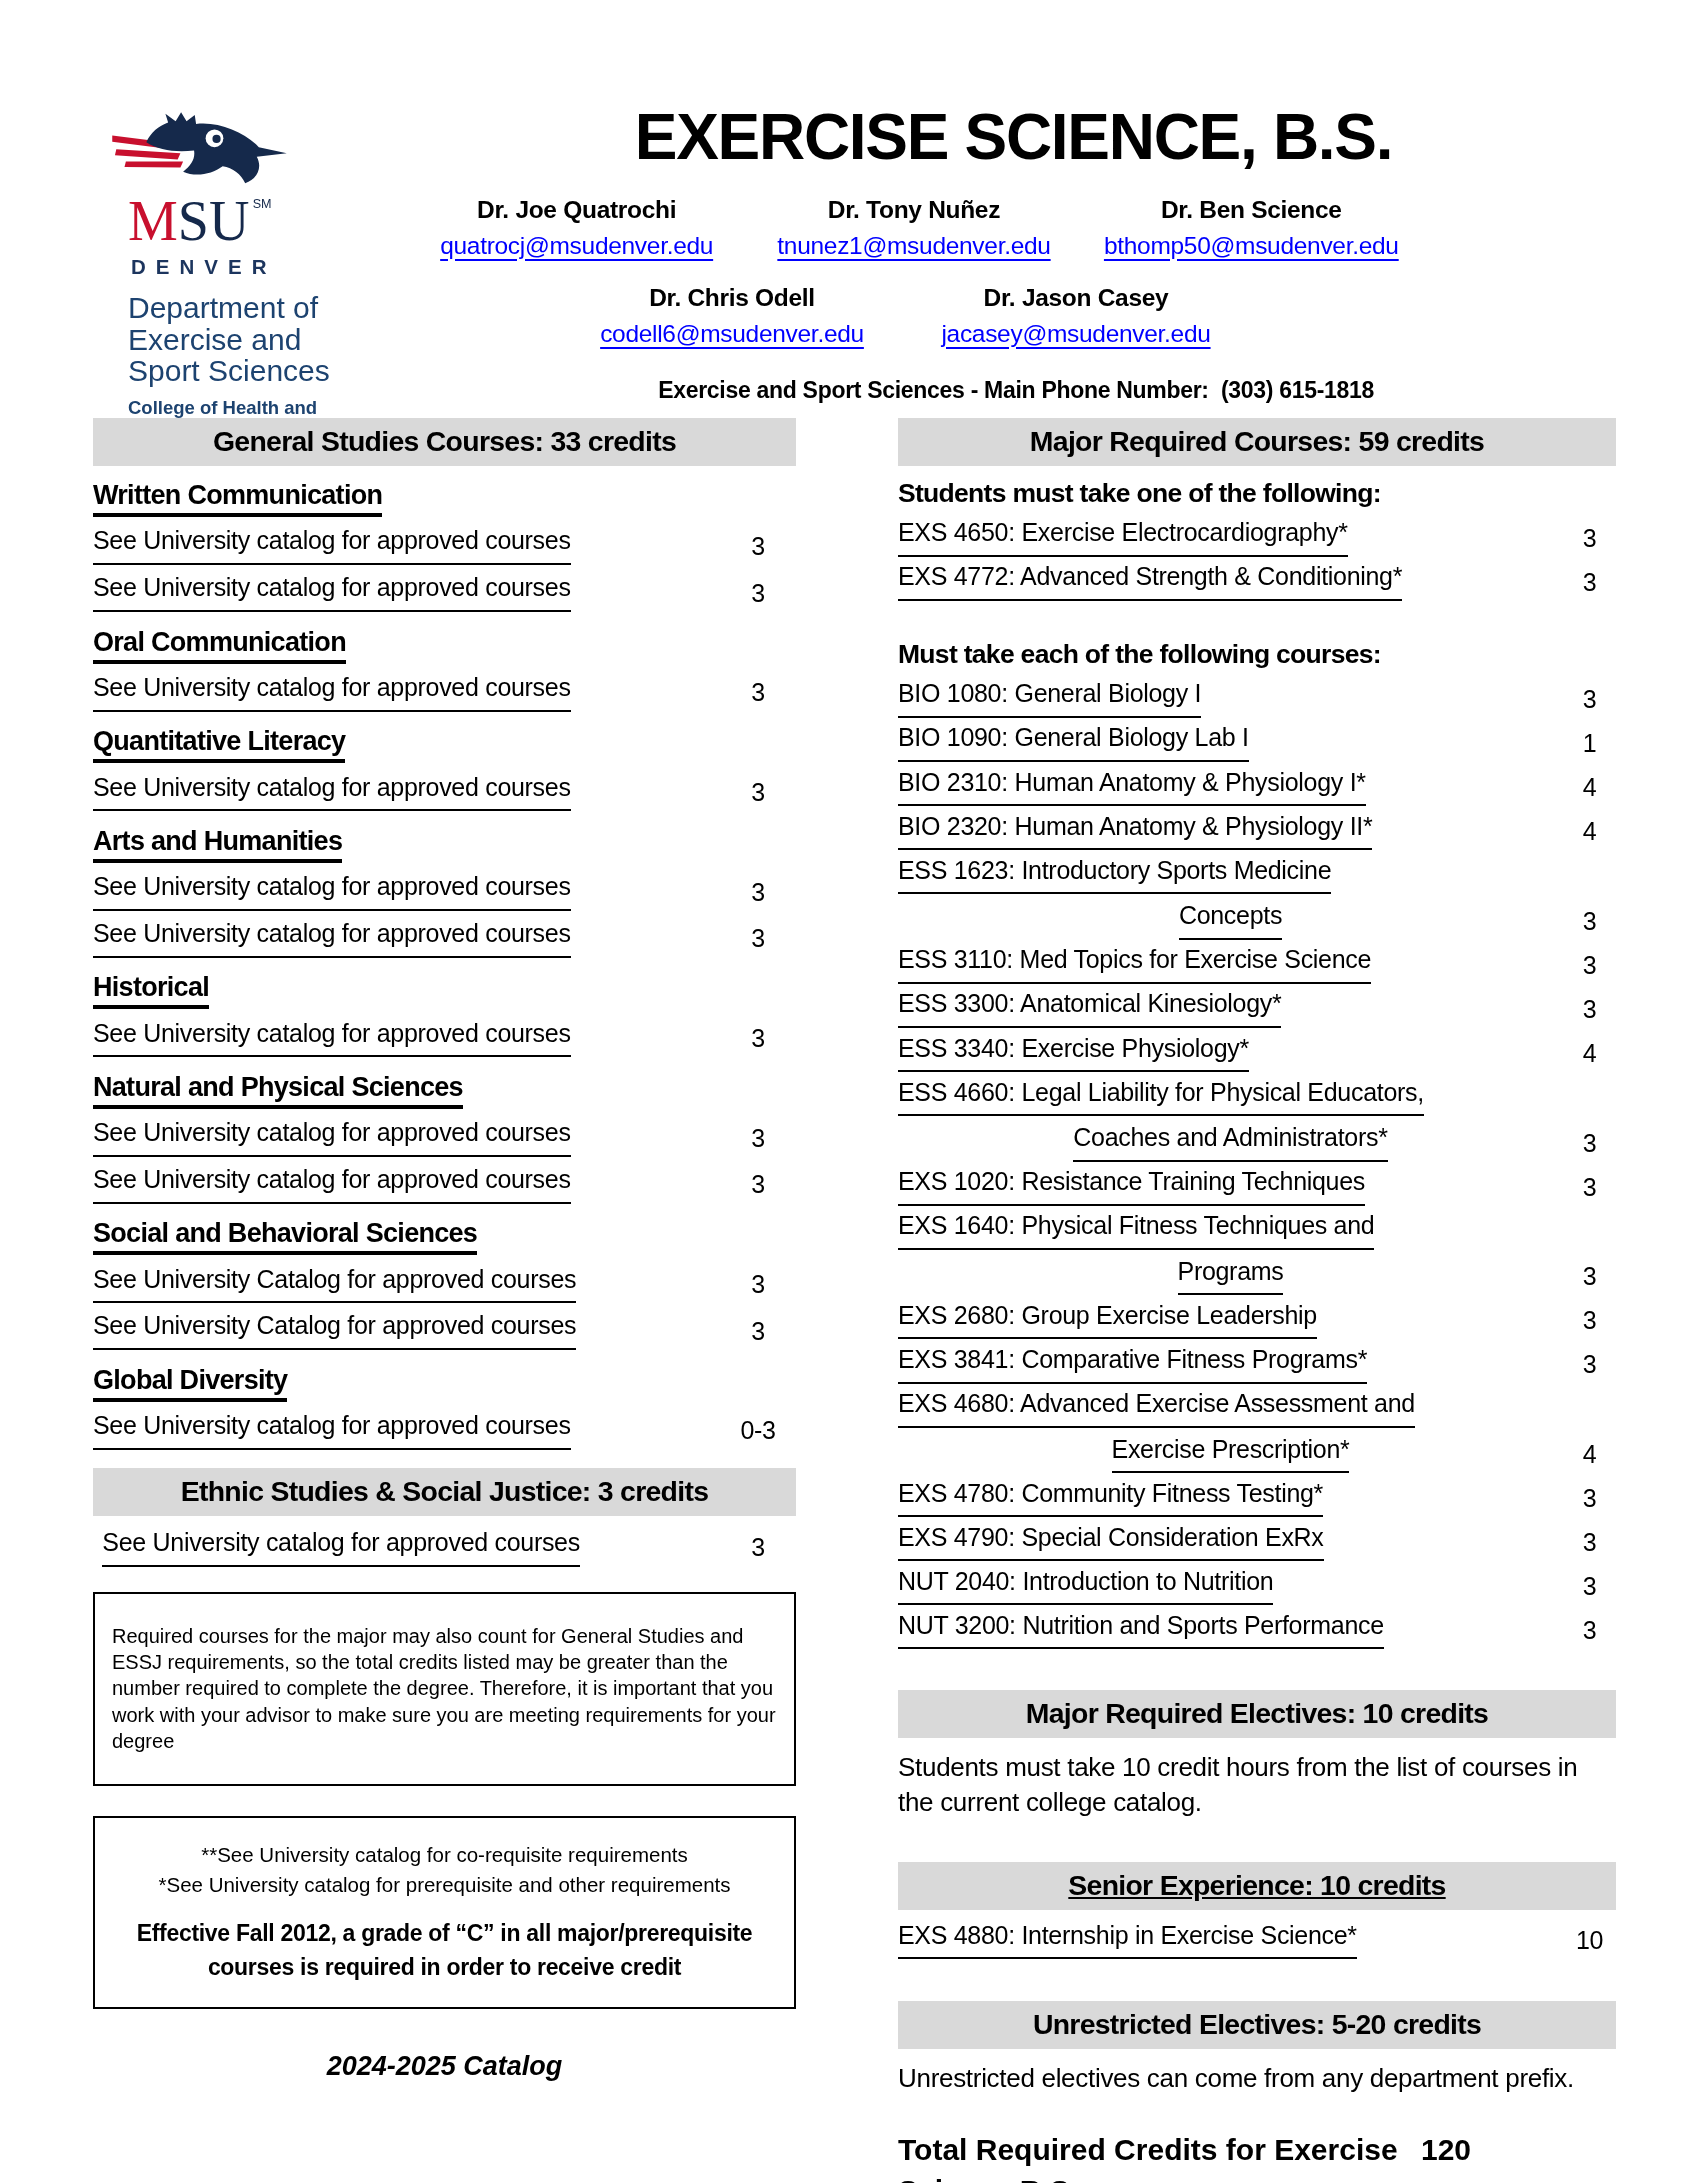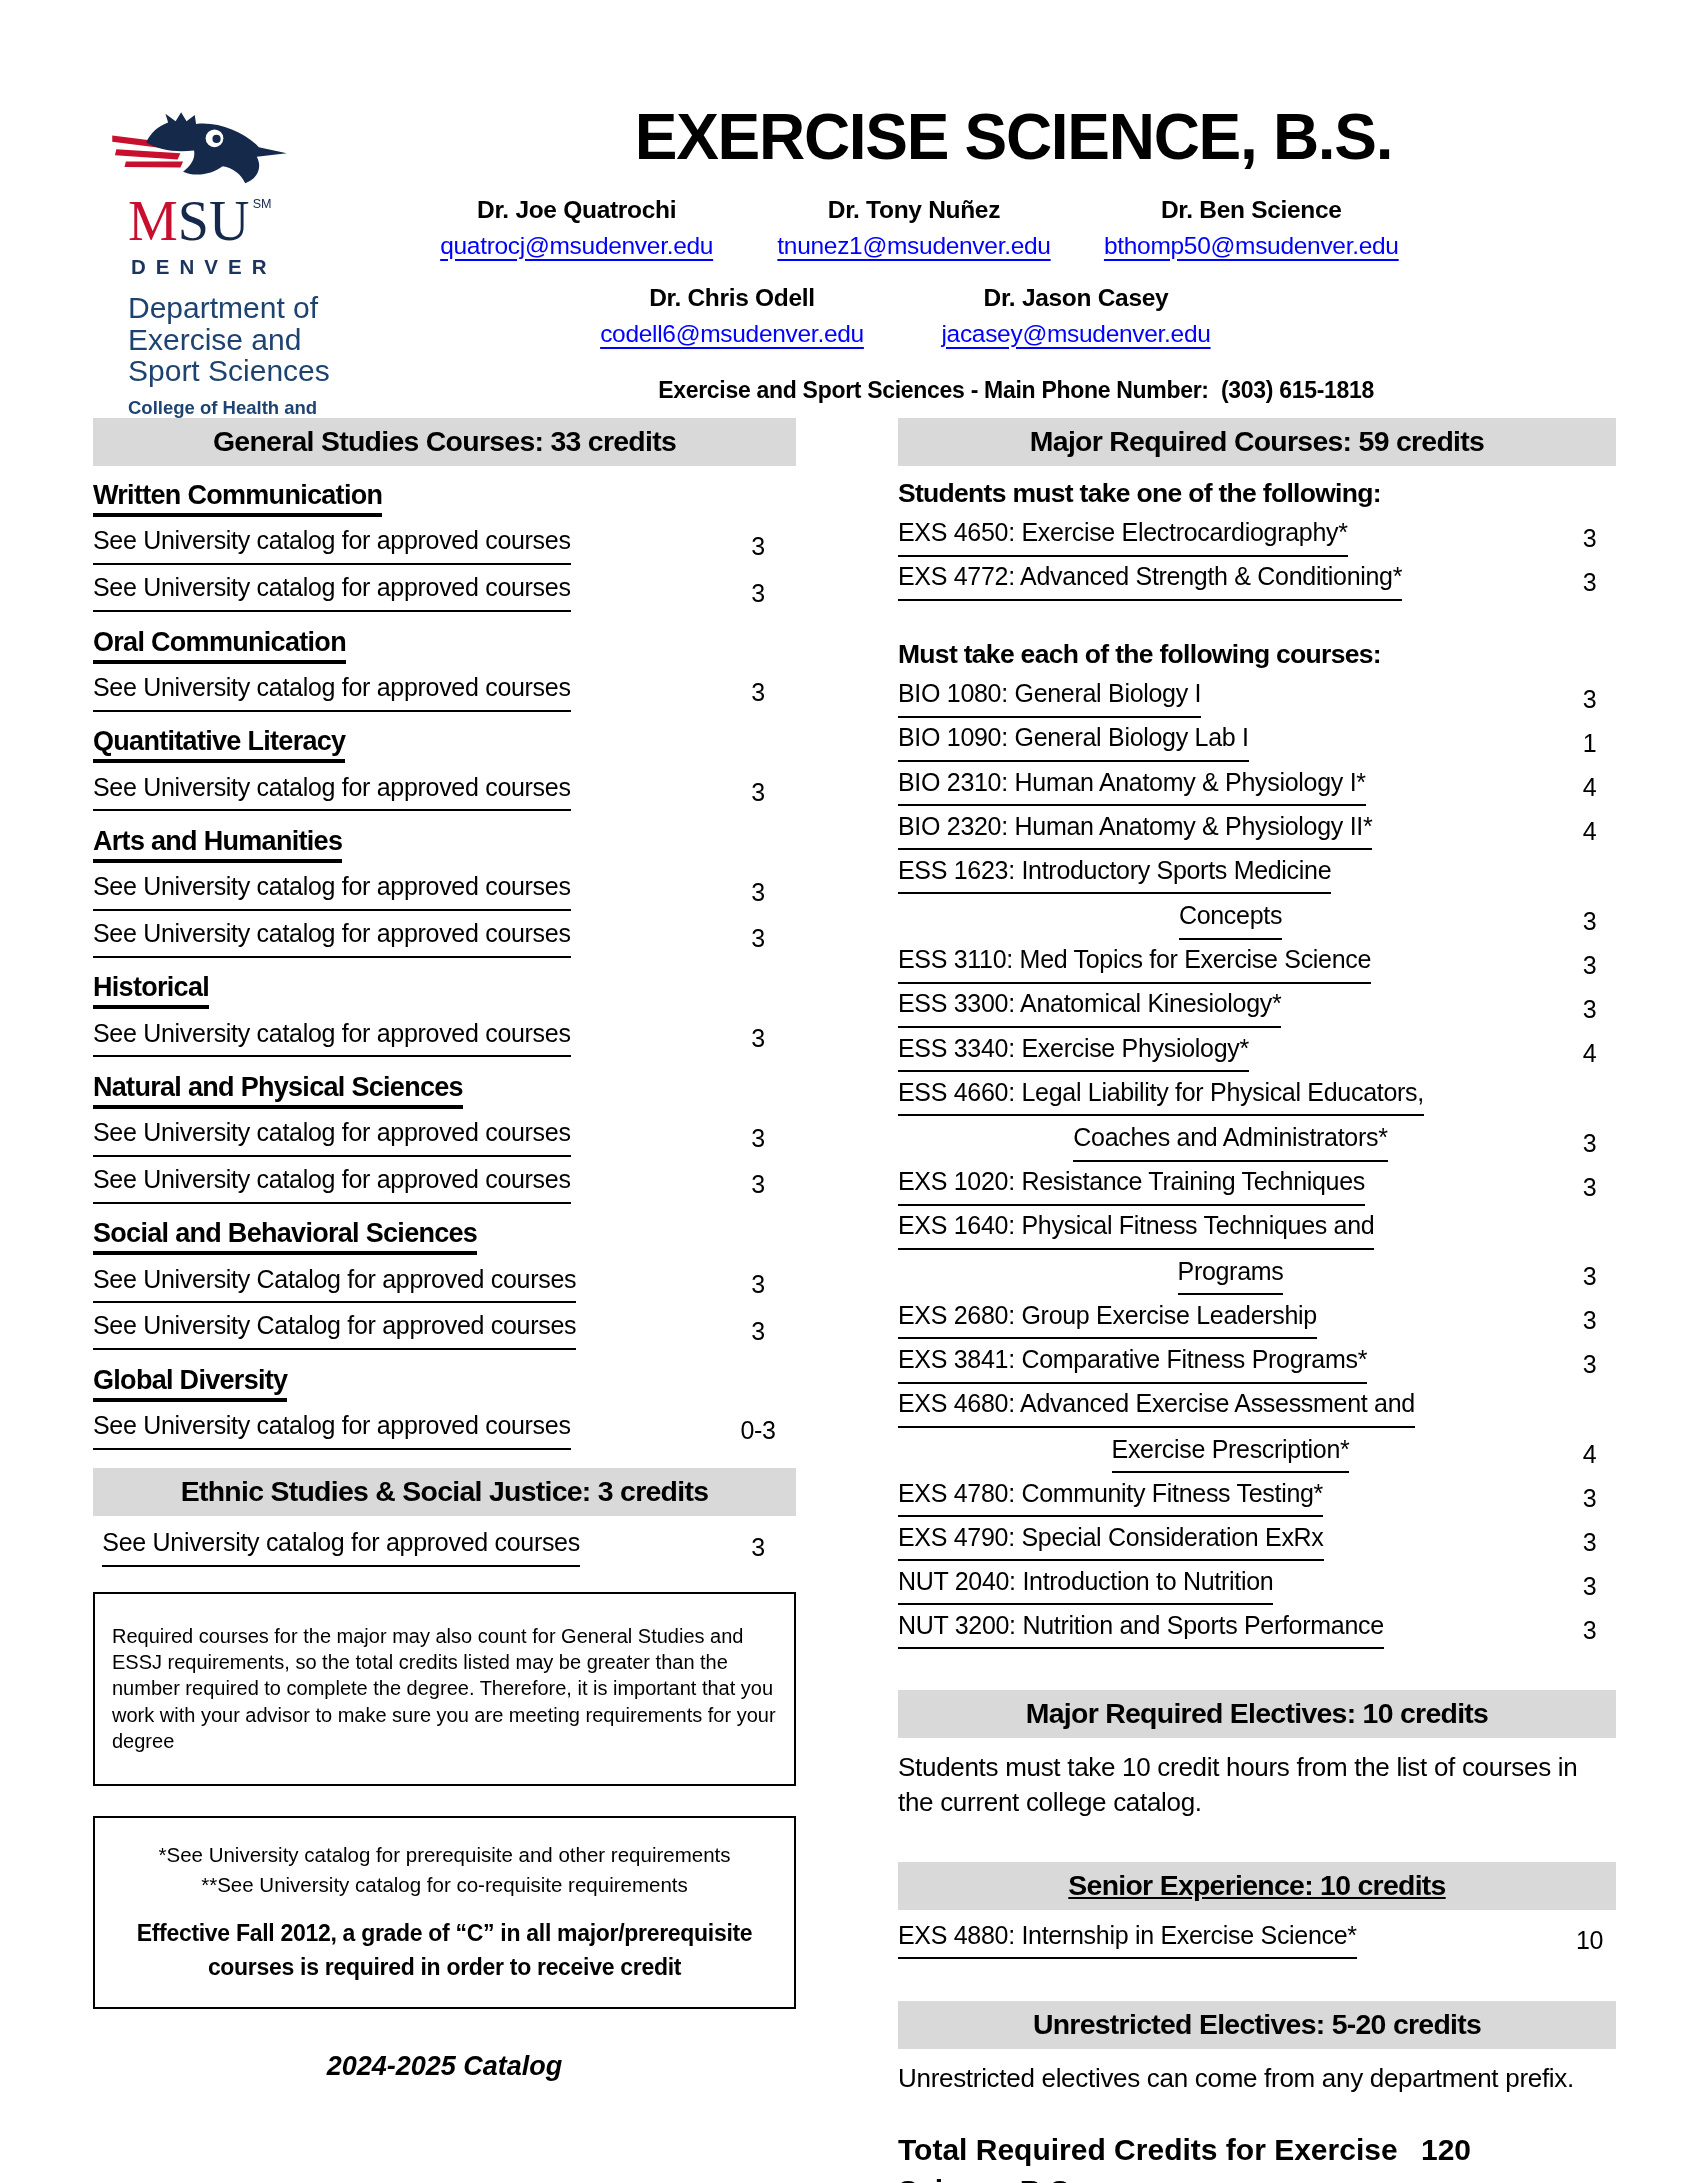--- a/index.html
+++ b/index.html
@@ -225,22 +225,22 @@
     <span class="gs-text"><span class="u-row">See University catalog for approved courses</span></span>
     <span class="gs-credit">3</span>
   </div>
       </div>
 
     <div class="note-box">
       <p>Required courses for the major may also count for General Studies and ESSJ requirements, so the total credits listed may be greater than the number required to complete the degree. Therefore, it is important that you work with your advisor to make sure you are meeting requirements for your degree</p>
     </div>
 
     <div class="req-box">
+      <p class="small">**See University catalog for co-requisite requirements</p>
       <p class="small">*See University catalog for prerequisite and other requirements</p>
-      <p class="small">**See University catalog for co-requisite requirements</p>
       <p class="grade">Effective Fall 2012, a grade of “C” in all major/prerequisite courses is required in order to receive credit</p>
     </div>
 
     <div class="catalog-year">2024-2025 Catalog</div>
   </div>
 
   <div class="col-right">
     <div class="bar">Major Required Courses: 59 credits</div>
     <div class="rc-label">Students must take one of the following:</div>
     <div id="choose-rows">

